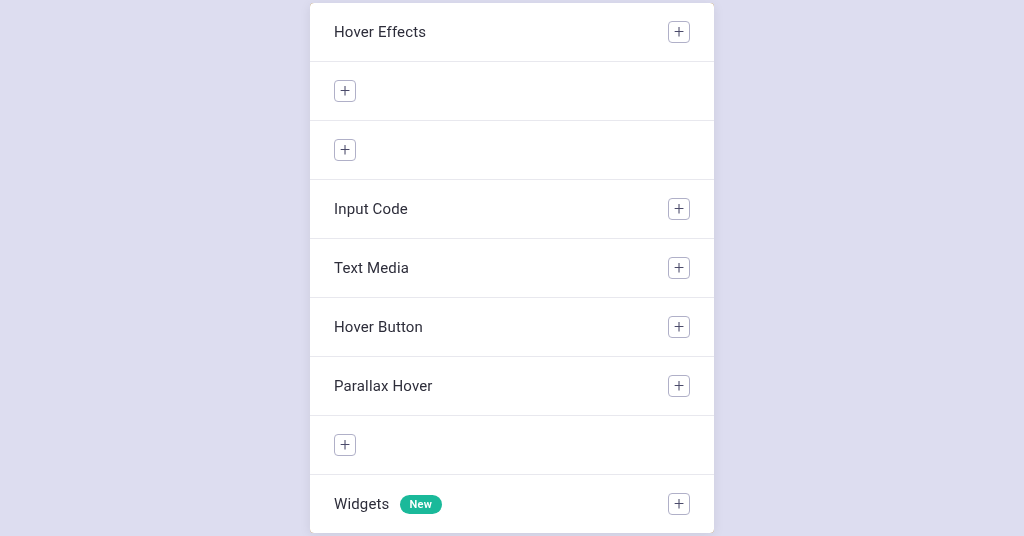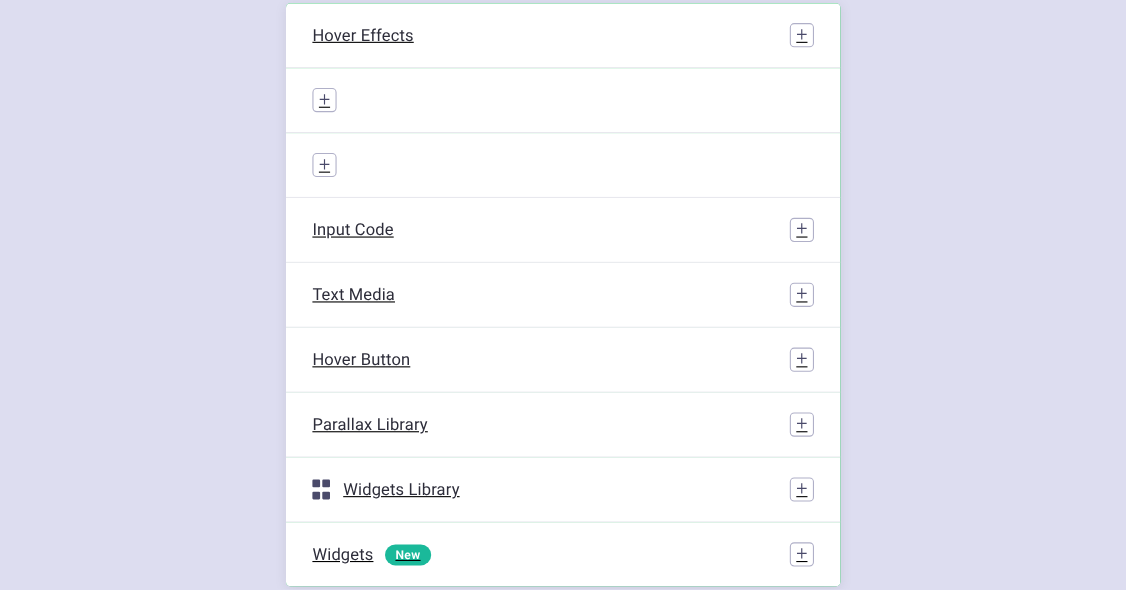--- a/index.html
+++ b/index.html
@@ -13,26 +13,25 @@
       height: 536px;
       background-color: #ddddf0;
       display: flex;
       align-items: center;
       justify-content: center;
       font-family: -apple-system, BlinkMacSystemFont, 'Segoe UI', Roboto, sans-serif;
       overflow: hidden;
     }
 
     .panel {
-      background: #22c55e;
-      width: 504px;
+      background: #a16207;
+      width: 404px;
       border-radius: 4px;
       box-shadow: 0 2px 12px rgba(0,0,0,0.08);
       overflow: hidden;
-      text-decoration: underline;
     }
 
     .list-item {
       display: flex;
       align-items: center;
       justify-content: space-between;
       padding: 18px 24px;
       border-bottom: 1px solid #e8e8ee;
       cursor: pointer;
       background: #ffffff;
@@ -127,34 +126,25 @@
       <div class="plus-icon">+</div>
     </div>
     <div class="list-item">
       <div class="item-left">
         <span class="item-label">Hover Button</span>
       </div>
       <div class="plus-icon">+</div>
     </div>
     <div class="list-item">
       <div class="item-left">
-        <span class="item-label">Parallax Library</span>
+        <span class="item-label">Parallax Hover</span>
       </div>
       <div class="plus-icon">+</div>
     </div>
     <div class="list-item">
-      <div class="item-left">
-        <div class="widgets-icon">
-          <span></span>
-          <span></span>
-          <span></span>
-          <span></span>
-        </div>
-        <span class="item-label">Widgets Library</span>
-      </div>
       <div class="plus-icon">+</div>
     </div>
     <div class="list-item">
       <div class="item-left">
         <span class="item-label">Widgets</span>
         <span class="badge-new">New</span>
       </div>
       <div class="plus-icon">+</div>
     </div>
   </div>

